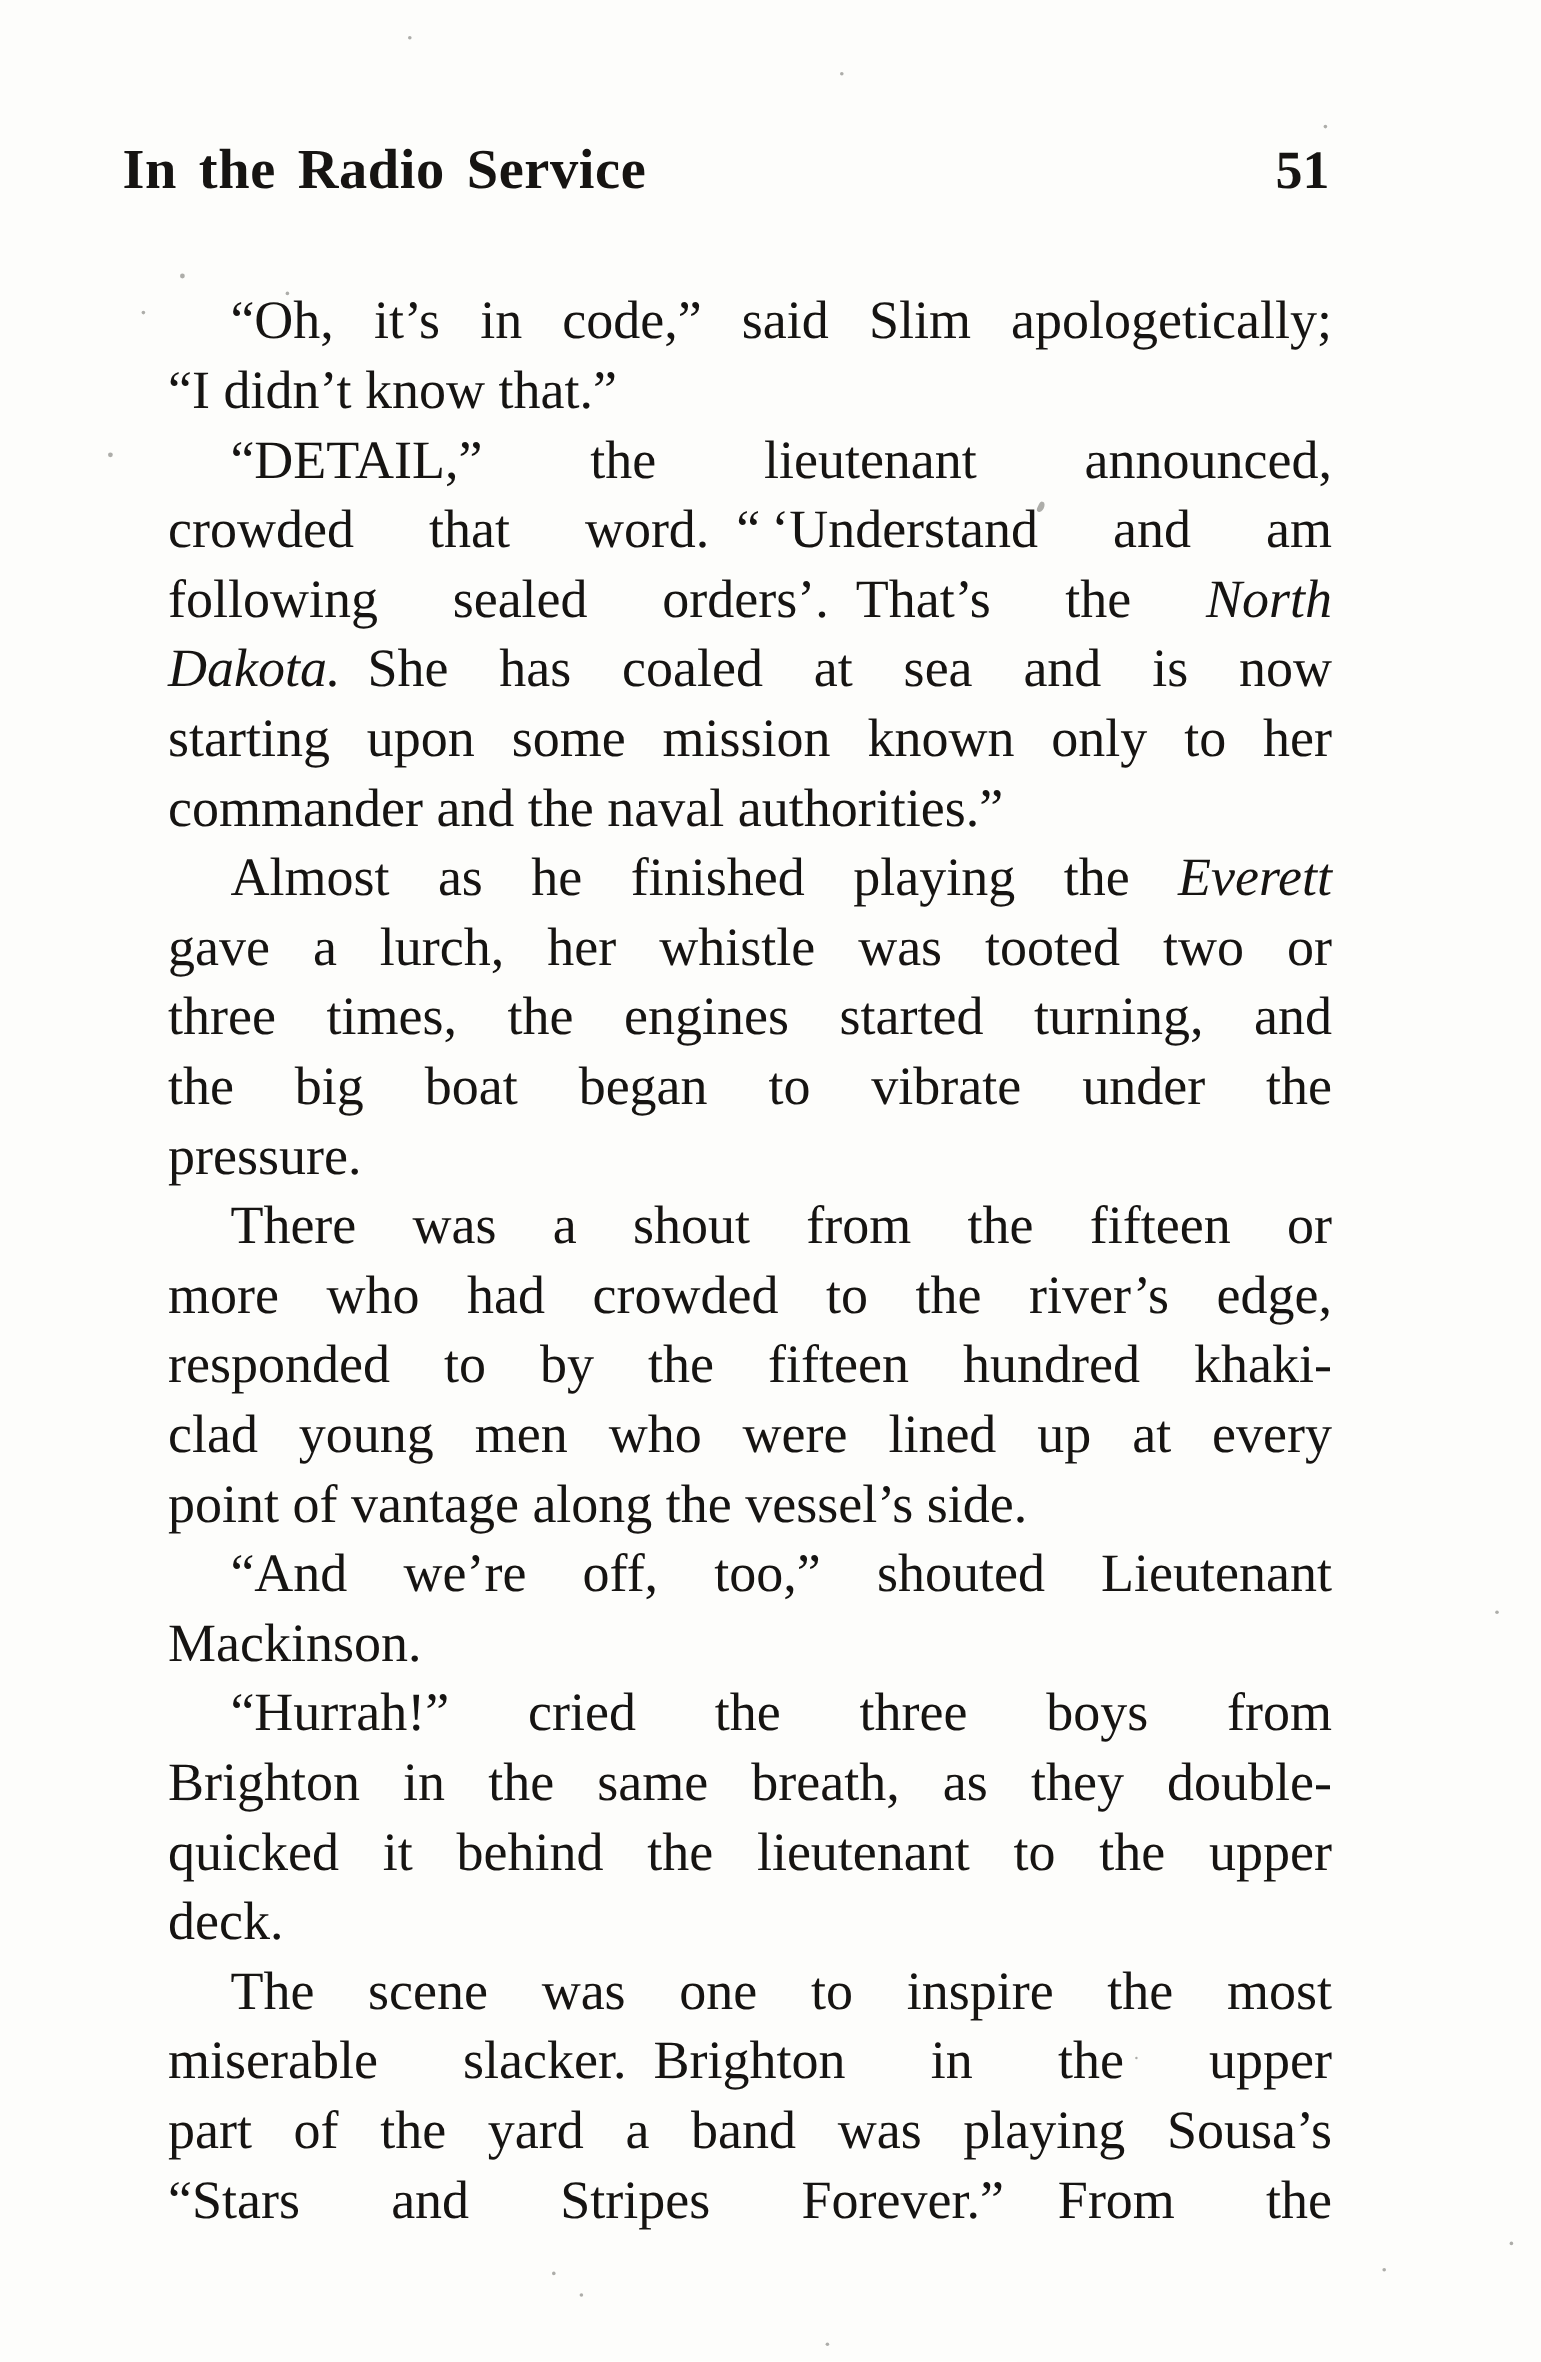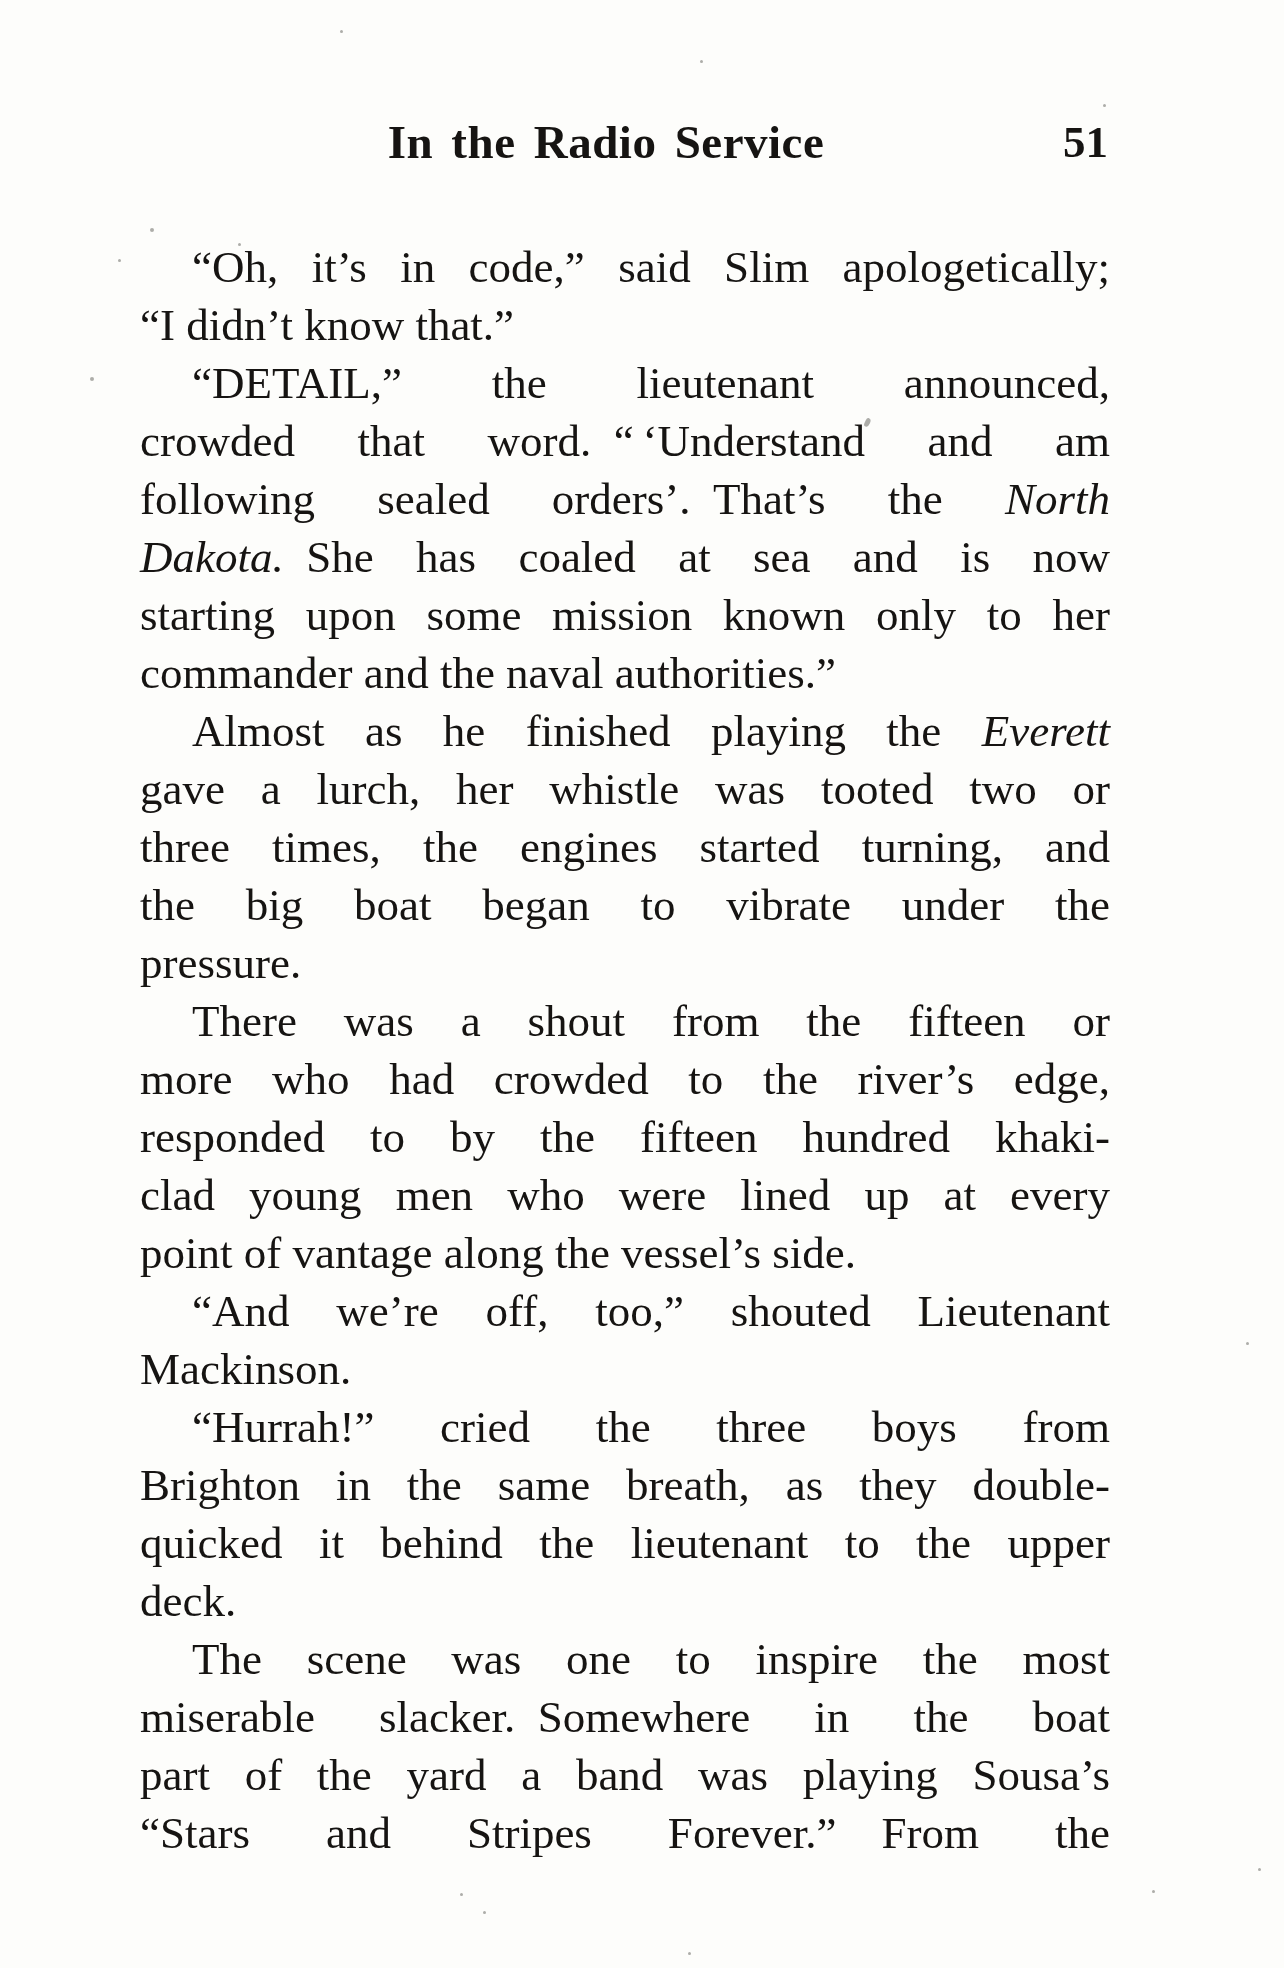--- a/index.html
+++ b/index.html
@@ -17,21 +17,21 @@
     left: 102px;
     top: 112px;
     width: 1008px;
   }
   .header {
     position: relative;
     height: 60px;
     margin-bottom: 66px;
   }
   .header-title {
-    text-align: center;
+    text-align: left;
     font-weight: bold;
     font-size: 47px;
     line-height: 60px;
     word-spacing: 6px;
     letter-spacing: 0.5px;
   }
   .page-number {
     position: absolute;
     right: 2px;
     top: 0;
@@ -100,21 +100,21 @@
           <div class="line"><span>Mackinson.</span></div>
         </div>
         <div class="paragraph">
           <div class="line j indent"><span>“Hurrah!” cried the three boys from</span></div>
           <div class="line j"><span>Brighton in the same breath, as they double-</span></div>
           <div class="line j"><span>quicked it behind the lieutenant to the upper</span></div>
           <div class="line"><span>deck.</span></div>
         </div>
         <div class="paragraph">
           <div class="line j indent"><span>The scene was one to inspire the most</span></div>
-          <div class="line j"><span>miserable slacker. Somewhere in the boat</span></div>
+          <div class="line j"><span>miserable slacker. Brighton in the upper</span></div>
           <div class="line j"><span>part of the yard a band was playing Sousa’s</span></div>
           <div class="line j"><span>“Stars and Stripes Forever.” From the</span></div>
         </div>
       </div>
   </div>
 
   <div class="speck" style="left:150px;top:228px;width:4px;height:4px;"></div>
   <div class="speck" style="left:238px;top:243px;width:3px;height:3px;"></div>
   <div class="speck" style="left:118px;top:259px;width:3px;height:3px;"></div>
   <div class="speck" style="left:90px;top:377px;width:4px;height:4px;"></div>

